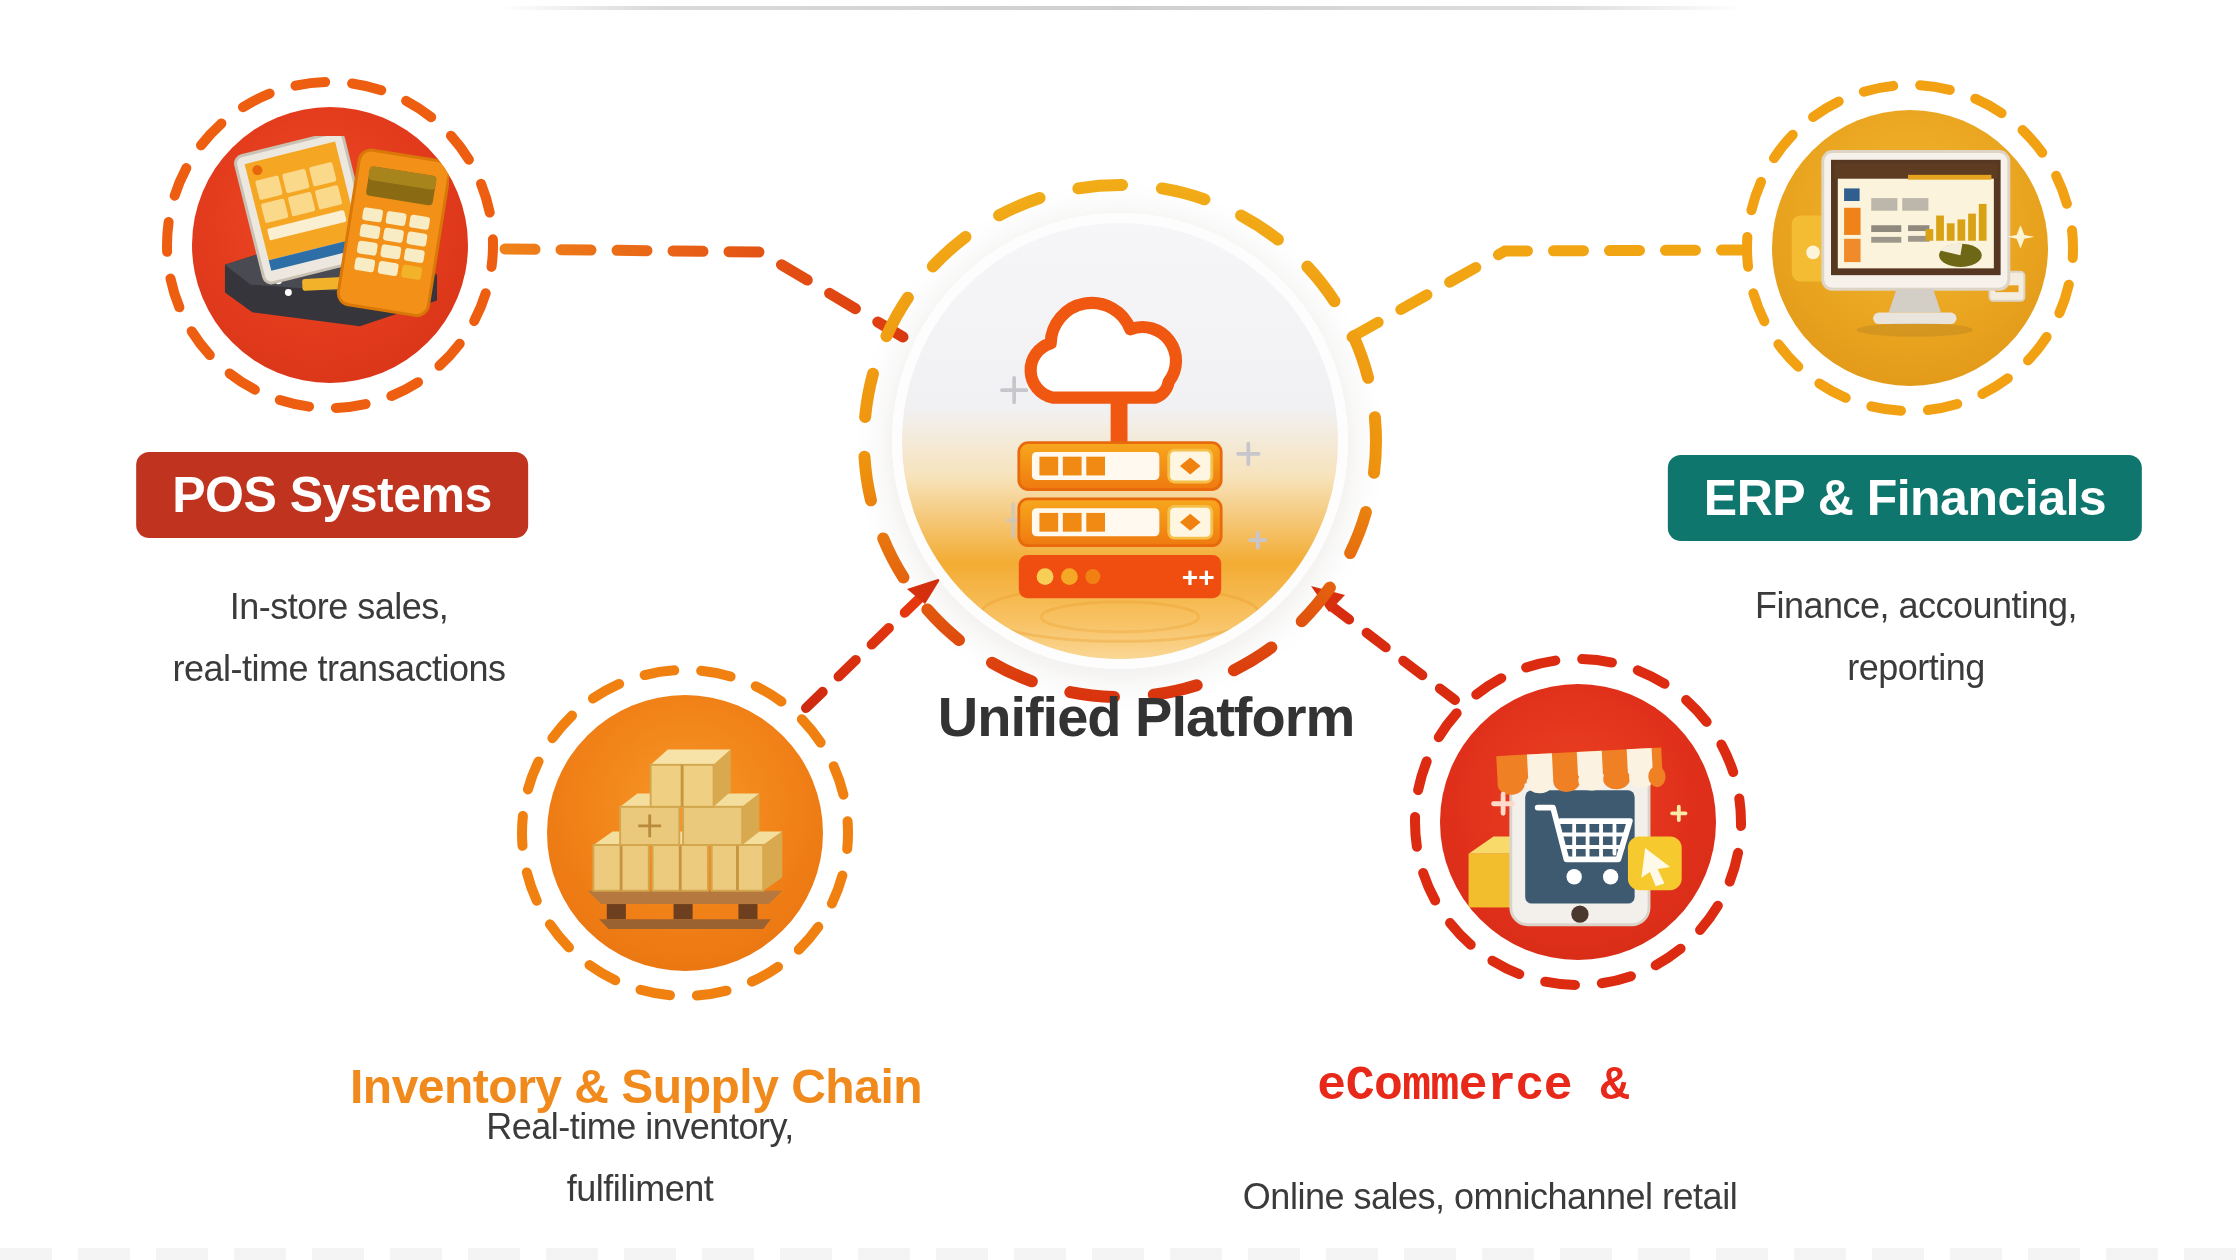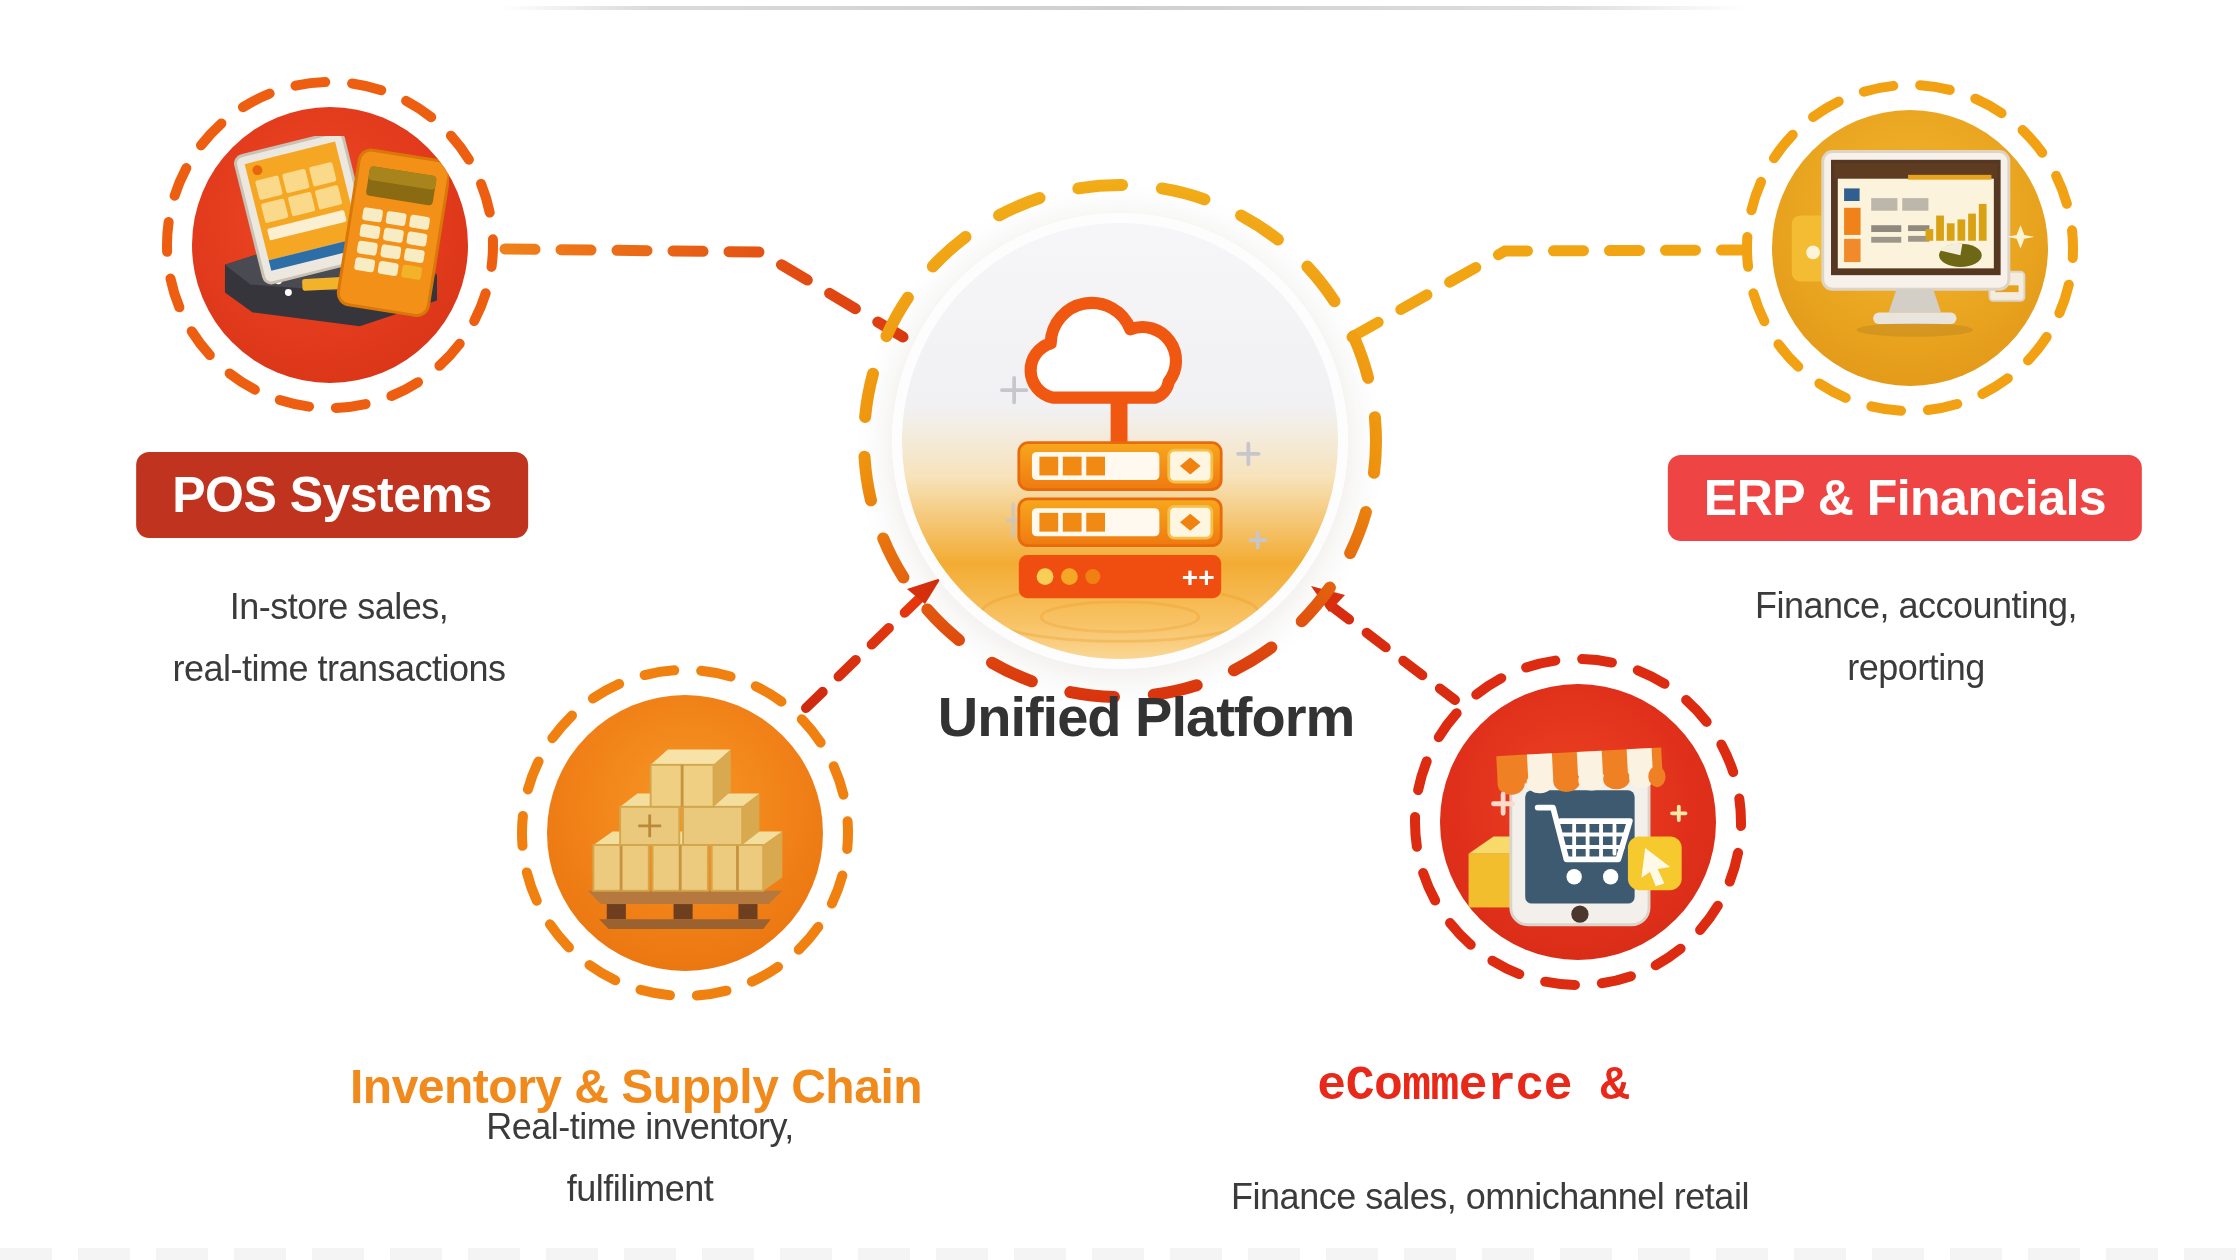--- a/index.html
+++ b/index.html
@@ -21,21 +21,21 @@
   .ring-svg{position:absolute;left:0;top:0;}
   .disc{position:absolute;border-radius:50%;display:flex;align-items:center;justify-content:center;overflow:hidden;}
   .disc svg{display:block;}
   
   .label-box{
     position:absolute;transform:translateX(-50%);white-space:nowrap;
     color:#ffffff;font-weight:700;font-size:50px;letter-spacing:-.5px;
     padding:14px 36px;border-radius:13px;text-align:center;
   }
   .pos-box{background:#C0341F;}
-  .erp-box{background:#ef4444;}
+  .erp-box{background:#0f766e;}
   .desc{
     position:absolute;transform:translateX(-50%);text-align:center;white-space:nowrap;
     color:#3B3B3B;font-size:36px;line-height:62px;letter-spacing:-.5px;
   }
   .center-title{
     position:absolute;transform:translateX(-50%);white-space:nowrap;
     color:#333333;font-weight:700;font-size:56px;letter-spacing:-1px;line-height:60px;
   }
   .free-heading{
     position:absolute;transform:translateX(-50%);text-align:center;white-space:nowrap;
@@ -352,16 +352,16 @@
         <g stroke="#FFE9A8" stroke-width="4" stroke-linecap="round">
           <path d="M228 116 h14 M235 109 v14"></path>
         </g>
       </svg>
     </div>
   </div>
   <div class="free-heading ecom-heading" style="left:1473px;top:1028px;">
     <div>eCommerce &amp;</div>
   </div>
   <div class="desc" style="left:1490px;top:1166px;">
-    <div>Finance sales, omnichannel retail</div>
+    <div>Online sales, omnichannel retail</div>
   </div>
 
 </div>
 
 </body></html>

